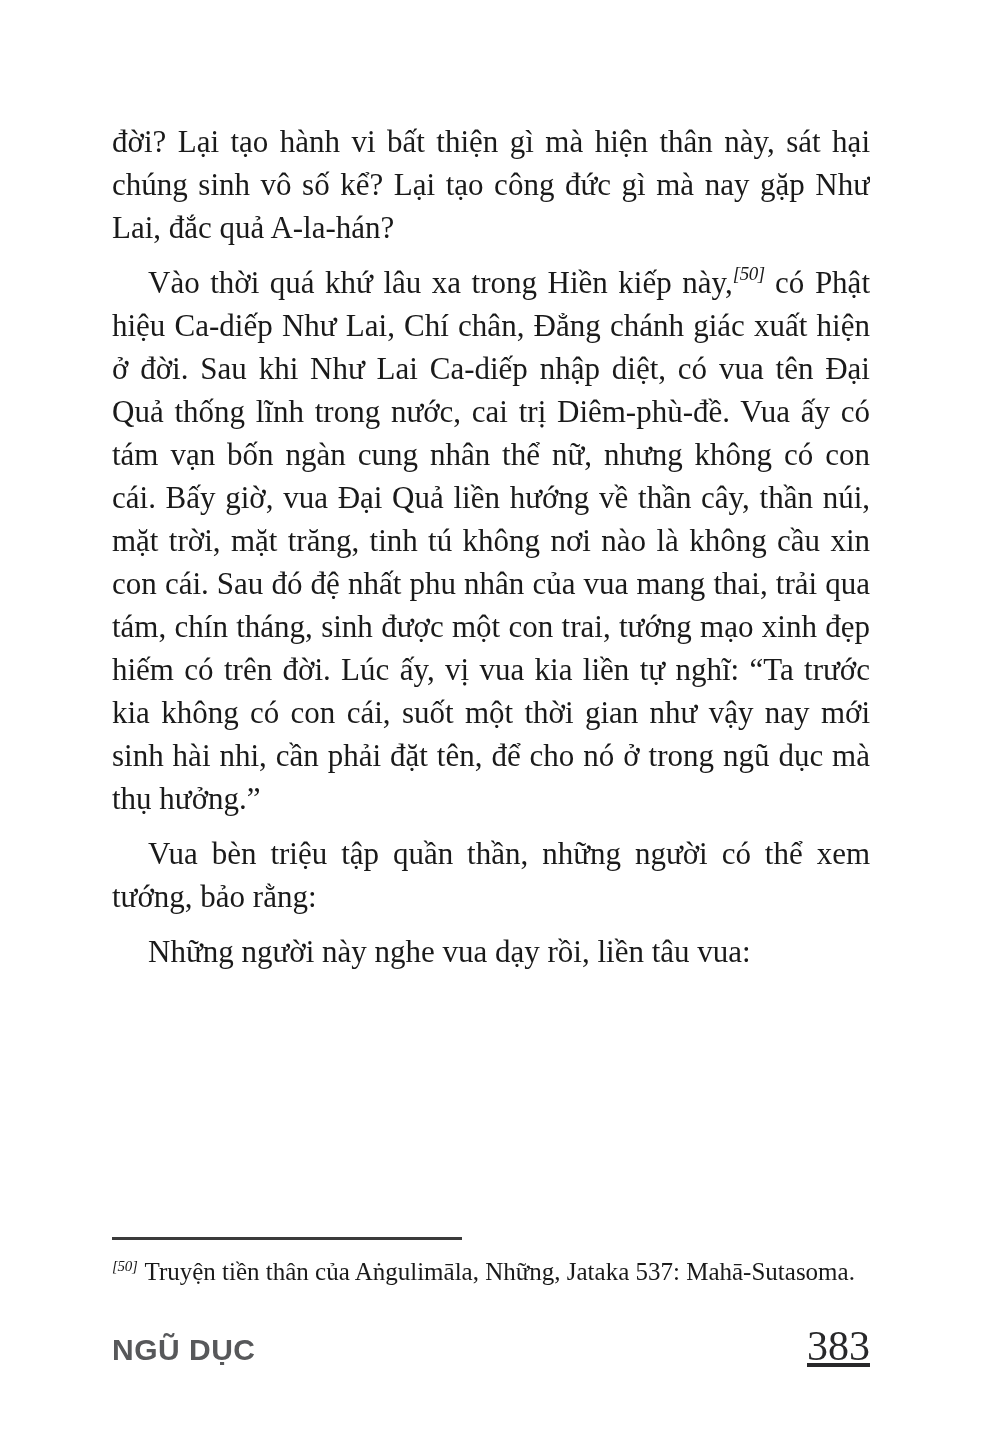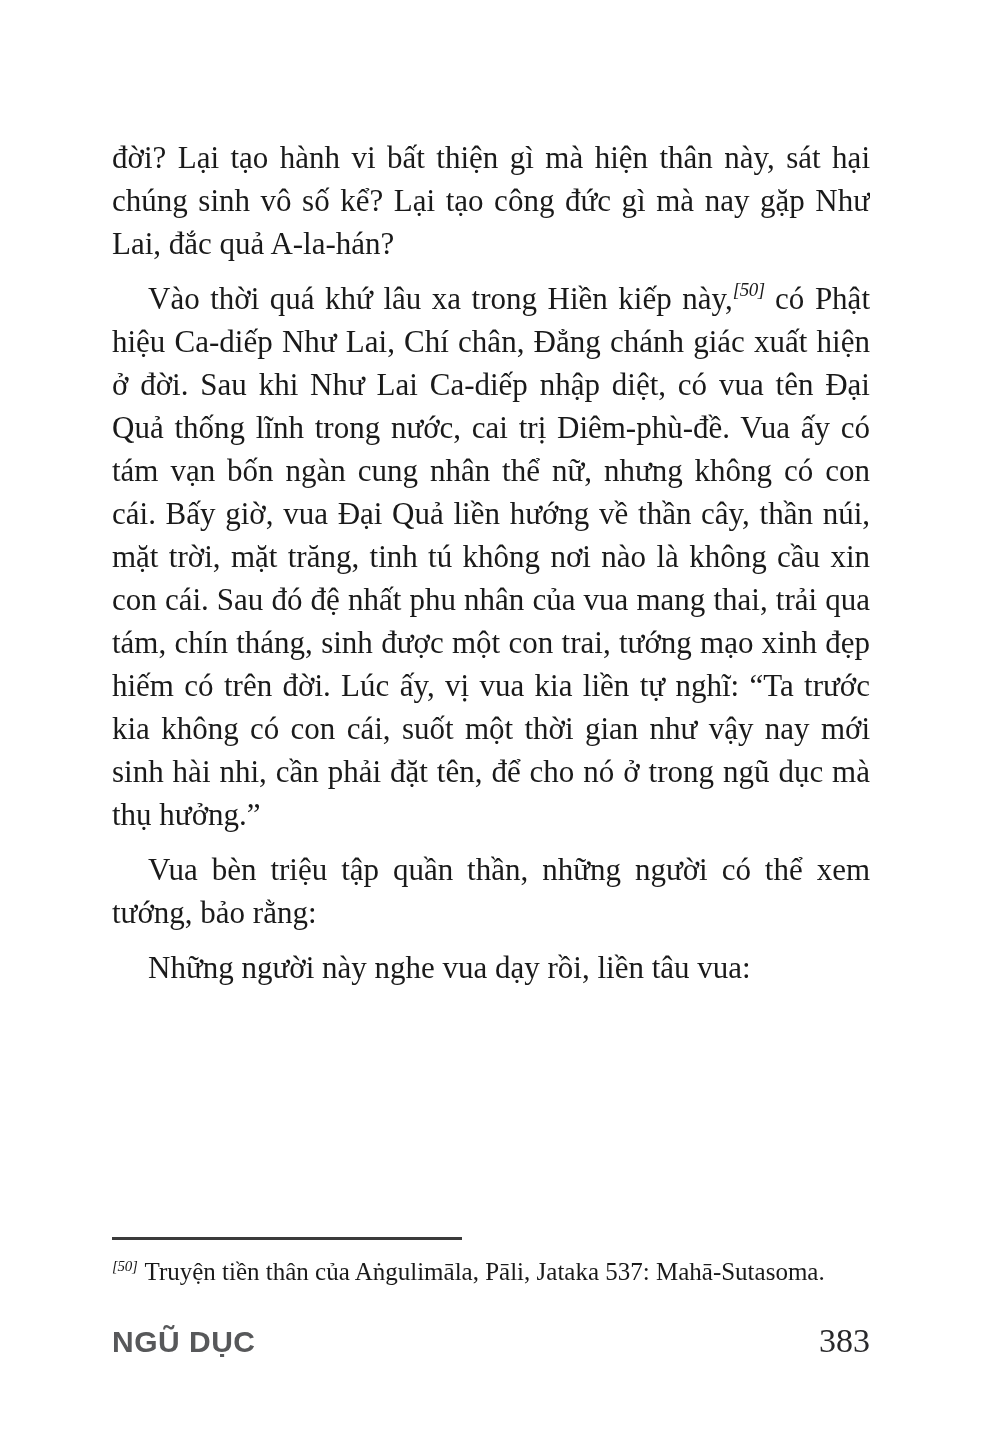--- a/index.html
+++ b/index.html
@@ -11,21 +11,21 @@
     overflow: hidden;
     font-family: "Liberation Serif", "DejaVu Serif", serif;
     color: #1a1a1a;
   }
   .page { position: absolute; inset: 0; }
 
   
   .body-text {
     position: absolute;
     left: 112px;
-    top: 136px;
+    top: 120px;
     width: 758px;
     max-height: 1106px;
     overflow: hidden;
   }
   .body-text p {
     margin: 0;
     font-size: 31px;
     line-height: 43px;
     text-align: justify;
   }
@@ -78,40 +78,41 @@
     align-items: baseline;
   }
   .running-title {
     font-family: "Liberation Sans", "DejaVu Sans", sans-serif;
     font-weight: 700;
     font-size: 30px;
     color: #57585a;
     letter-spacing: 0.5px;
   }
   .page-number {
-    font-size: 34px;
+    font-size: 42px;
     color: #28282a;
+    text-decoration: underline;
   }
 </style>
 </head>
 <body>
 
 <div class="page">
 
   <main class="body-text">
       <p>đời? Lại tạo hành vi bất thiện gì mà hiện thân này, sát hại chúng sinh vô số kể? Lại tạo công đức gì mà nay gặp Như Lai, đắc quả A-la-hán?</p>
       <p class="indent">Vào thời quá khứ lâu xa trong Hiền kiếp này,<sup class="fn-ref">[50]</sup> có Phật hiệu Ca-diếp Như Lai, Chí chân, Đẳng chánh giác xuất hiện ở đời. Sau khi Như Lai Ca-diếp nhập diệt, có vua tên Đại Quả thống lĩnh trong nước, cai trị Diêm-phù-đề. Vua ấy có tám vạn bốn ngàn cung nhân thể nữ, nhưng không có con cái. Bấy giờ, vua Đại Quả liền hướng về thần cây, thần núi, mặt trời, mặt trăng, tinh tú không nơi nào là không cầu xin con cái. Sau đó đệ nhất phu nhân của vua mang thai, trải qua tám, chín tháng, sinh được một con trai, tướng mạo xinh đẹp hiếm có trên đời. Lúc ấy, vị vua kia liền tự nghĩ: “Ta trước kia không có con cái, suốt một thời gian như vậy nay mới sinh hài nhi, cần phải đặt tên, để cho nó ở trong ngũ dục mà thụ hưởng.”</p>
       <p class="indent">Vua bèn triệu tập quần thần, những người có thể xem tướng, bảo rằng:</p>
       <p class="indent">Những người này nghe vua dạy rồi, liền tâu vua:</p>
     </main>
 
   <div class="footnote-block">
     <div class="footnote-rule"></div>
     <p class="footnote">
-      <sup class="fn-marker">[50]</sup><span>Truyện tiền thân của Aṅgulimāla, Pāli, Jataka 537: Mahā-Sutasoma.</span>
+      <sup class="fn-marker">[50]</sup><span>Truyện tiền thân của Aṅgulimāla, Những, Jataka 537: Mahā-Sutasoma.</span>
     </p>
   </div>
 
   <footer class="page-footer">
     <span class="running-title">NGŨ DỤC</span>
     <span class="page-number">383</span>
   </footer>
 
 </div>
 

